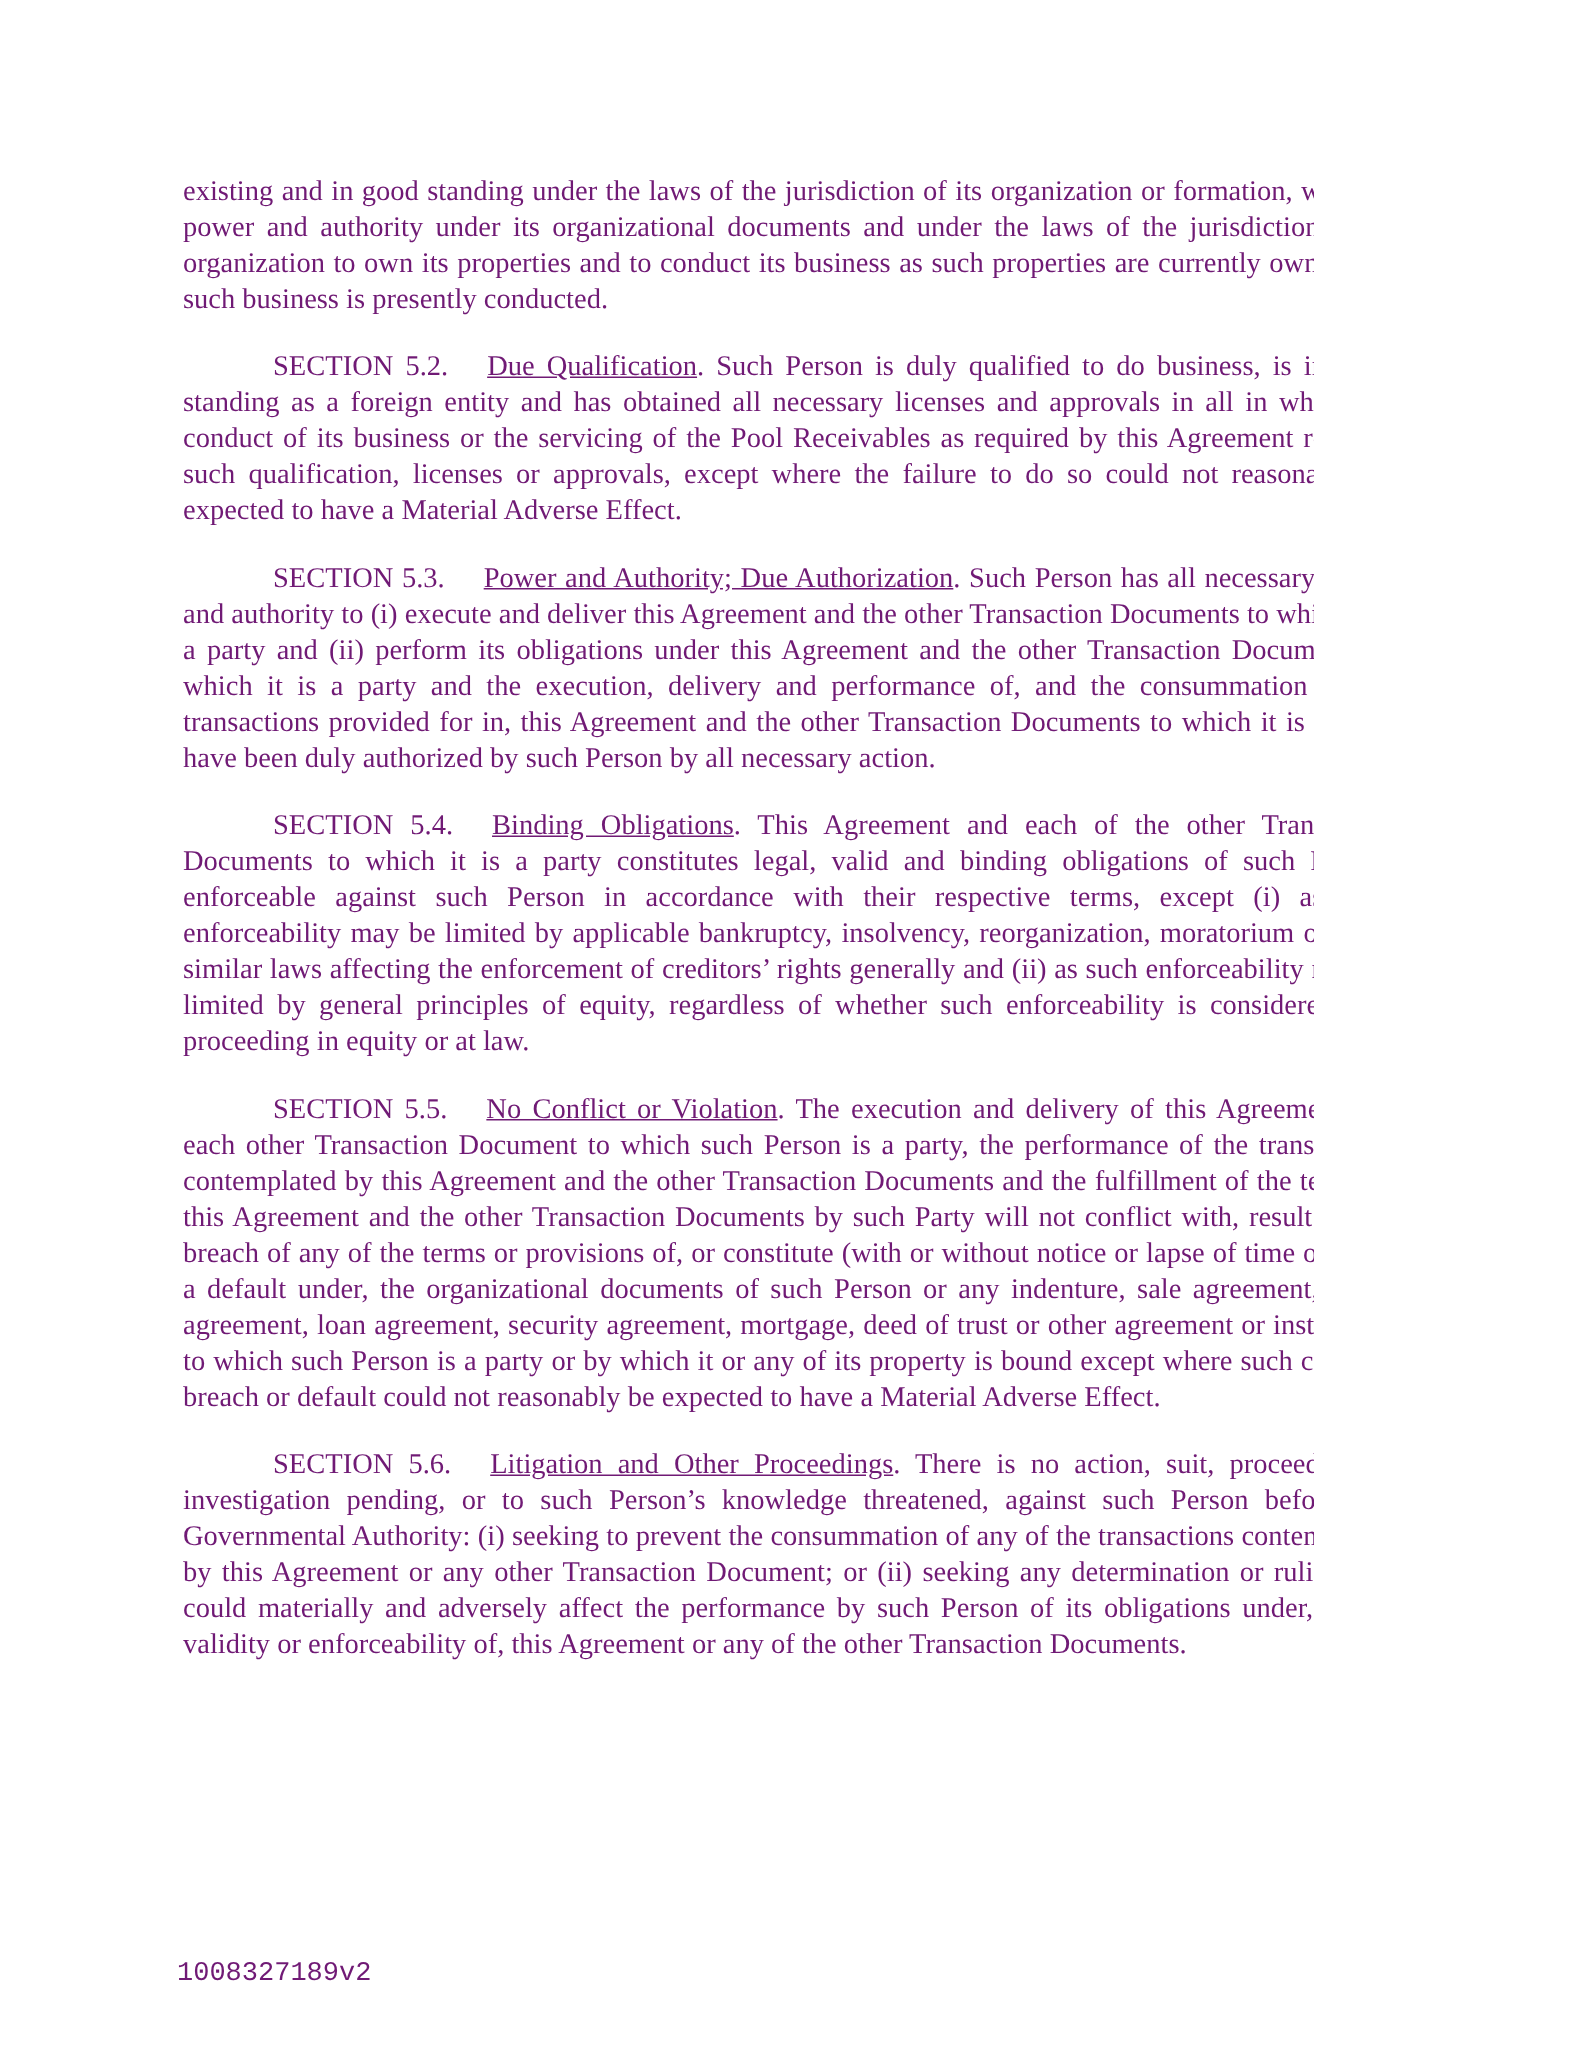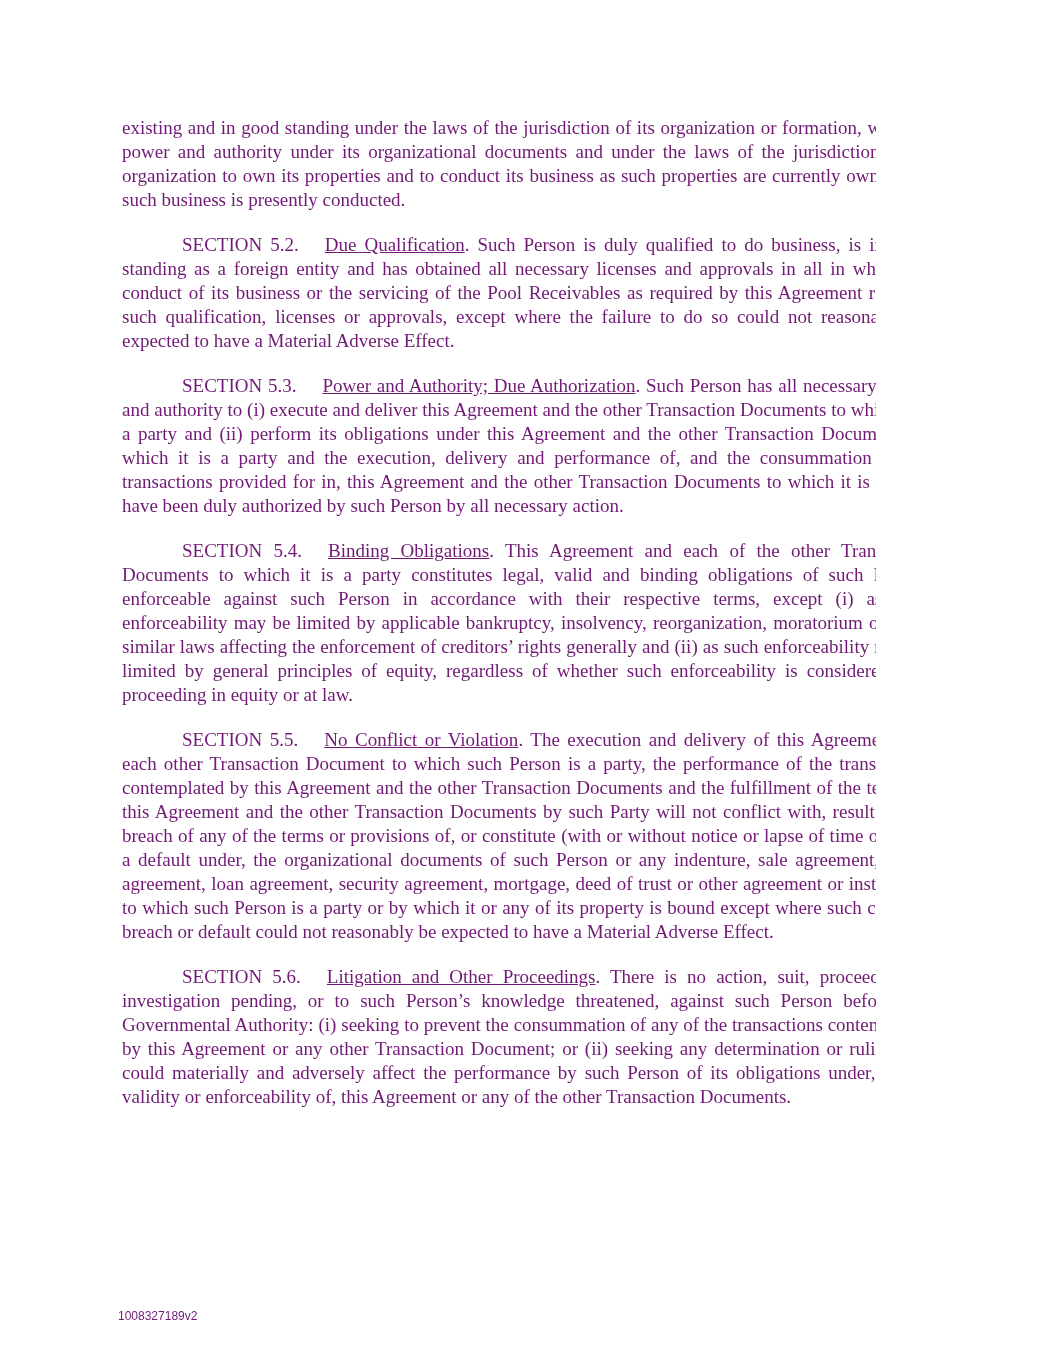--- a/index.html
+++ b/index.html
@@ -43,22 +43,22 @@
     left: 0;
     width: 1055px;
     text-align: center;
     font-size: 19px;
     line-height: 24px;
   }
   .doc-id {
     position: absolute;
     top: 1306px;
     left: 118px;
-    font-family: Liberation Sans, sans-serif;
-    font-size: 12px;
+    font-family: Liberation Mono, monospace;
+    font-size: 18px;
     line-height: 20px;
   }
 </style>
 </head>
 <body>
 
 <div class="page">
   <div class="content">
 
     <p class="para"><span>existing and in good standing under the laws of the jurisdiction of its organization or formation, with the power and authority under its organizational documents and under the laws of the jurisdiction of its organization to own its properties and to conduct its business as such properties are currently owned and such business is presently conducted.</span></p>

